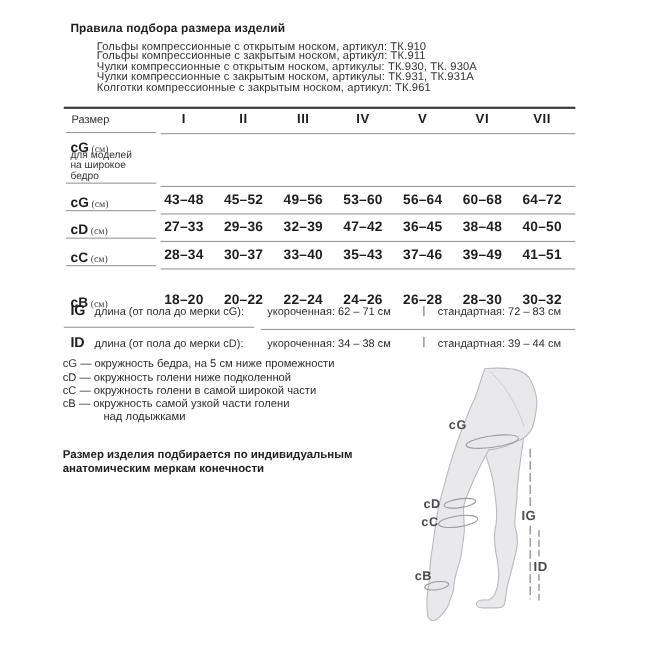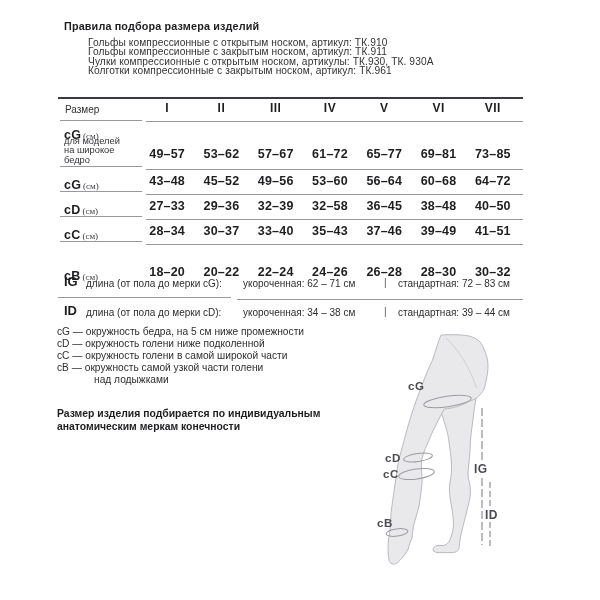--- a/index.html
+++ b/index.html
@@ -34,20 +34,21 @@
 </head>
 <body>
 
 <div class="page">
 
   <div class="abs title">Правила подбора размера изделий</div>
   <div class="abs products">
     <div>Гольфы компрессионные с открытым носком, артикул: ТК.910</div>
     <div>Гольфы компрессионные с закрытым носком, артикул: ТК.911</div>
     <div>Чулки компрессионные с открытым носком, артикулы: ТК.930, ТК. 930А</div>
+    <div>Чулки компрессионные с закрытым носком, артикулы: ТК.931, ТК.931А</div>
     <div>Колготки компрессионные с закрытым носком, артикул: ТК.961</div>
   </div>
 
   <div class="rule thick" style="left:58px;top:97px;width:465px;"></div>
   <div class="rule" style="left:60px;top:120px;width:82px;"></div>
   <div class="rule" style="left:146px;top:121px;width:377px;"></div>
   <div class="rule" style="left:60px;top:166px;width:82px;"></div>
   <div class="rule" style="left:146px;top:169px;width:377px;"></div>
   <div class="rule" style="left:60px;top:191px;width:82px;"></div>
   <div class="rule" style="left:146px;top:194px;width:377px;"></div>
@@ -71,29 +72,20 @@
 
   <div class="trow" style="top:121px;height:48px;">
     <div class="tlabel" style="top:4px;">
       <b>cG</b><span class="unit">(см)</span>
     </div>
     <div class="tnotes" style="top:16px;">
       <div>для моделей</div>
       <div>на широкое</div>
       <div>бедро</div>
     </div>
-    <div class="tvals" style="top:26px;">
-      <span>49–57</span>
-      <span>53–62</span>
-      <span>57–67</span>
-      <span>61–72</span>
-      <span>65–77</span>
-      <span>69–81</span>
-      <span>73–85</span>
-    </div>
   </div>
 
   <div class="trow" style="top:169px;height:25px;">
     <div class="tlabel" style="top:6px;">
       <b>cG</b><span class="unit">(см)</span>
     </div>
     <div class="tvals" style="top:5px;">
       <span>43–48</span>
       <span>45–52</span>
       <span>49–56</span>
@@ -105,21 +97,21 @@
   </div>
 
   <div class="trow" style="top:194px;height:25px;">
     <div class="tlabel" style="top:6px;">
       <b>cD</b><span class="unit">(см)</span>
     </div>
     <div class="tvals" style="top:5px;">
       <span>27–33</span>
       <span>29–36</span>
       <span>32–39</span>
-      <span>32–58</span>
+      <span>47–42</span>
       <span>36–45</span>
       <span>38–48</span>
       <span>40–50</span>
     </div>
   </div>
 
   <div class="trow" style="top:219px;height:25px;">
     <div class="tlabel" style="top:6px;">
       <b>cC</b><span class="unit">(см)</span>
     </div>

